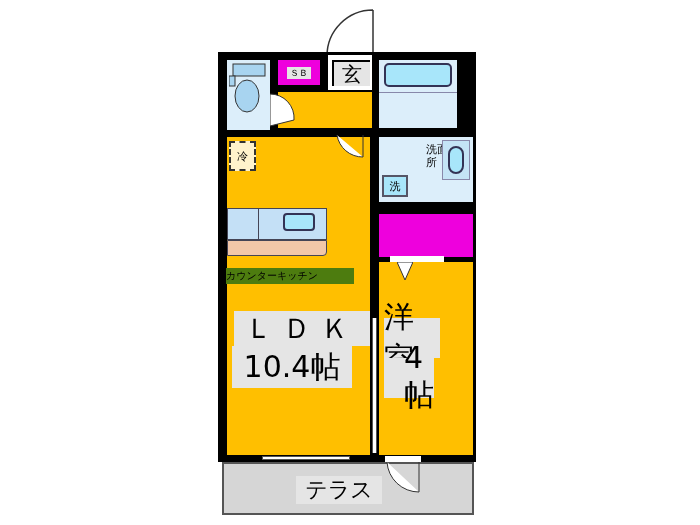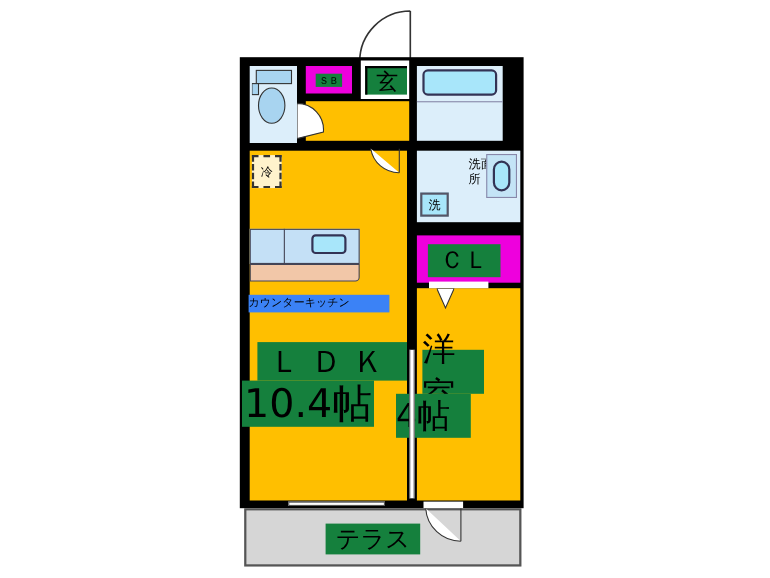--- a/index.html
+++ b/index.html
@@ -2,21 +2,21 @@
 <html><head>
   <meta charset="utf-8">
   <style>
     html, body { margin: 0; padding: 0; background: #ffffff; }
     body { width: 700px; height: 525px; position: relative; overflow: hidden; font-family: "DejaVu Sans", sans-serif; }
     .abs { position: absolute; box-sizing: border-box; }
     .wall { background: #000; }
     .yellow { background: #ffbf00; }
     .lblue { background: #dceefa; }
     .magenta { background: #ee00dd; }
-    .label-box { background: #15803d; display: flex; align-items: center; justify-content: center; color: #000; }
+    .label-box { background: #e5e5e5; display: flex; align-items: center; justify-content: center; color: #000; }
     .terrace { background: #d6d6d6; border: 2px solid #555; }
   </style>
 </head>
 <body>
 
 <div class="abs" style="left:0;top:0;width:700px;height:525px;">
 
   <svg class="abs" style="left:325px;top:8px;width:50px;height:50px;" viewBox="0 0 50 50">
     <path d="M48 2 L48 48 M48 2 A46 46 0 0 0 2 48" fill="none" stroke="#333" stroke-width="1.5"></path>
   </svg>
@@ -46,44 +46,43 @@
   <div class="abs" style="left:379px;top:92px;width:78px;height:1px;background:#88a;"></div>
 
   <div class="abs lblue" style="left:379px;top:137px;width:94px;height:65px;"></div>
   <div class="abs" style="left:390px;top:143px;width:50px;font-size:11px;line-height:13px;color:#000;margin-left:36px;">洗面脱衣所</div>
   <div class="abs" style="left:442px;top:140px;width:28px;height:40px;background:#c4e4f6;border:1px solid #88a;">
     <div class="abs" style="left:5px;top:5px;width:16px;height:28px;background:#a8e6fa;border:2px solid #335;border-radius:8px;"></div>
   </div>
   <div class="abs label-box" style="left:382px;top:175px;width:26px;height:22px;background:#a8e6fa;border:2px solid #556;font-size:11px;">洗</div>
 
   <div class="abs magenta" style="left:379px;top:214px;width:94px;height:43px;"></div>
-  <div class="abs label-box" style="left:389px;top:222px;width:66px;height:30px;font-size:22px;">ＣＬ</div>
 
   <div class="abs yellow" style="left:227px;top:137px;width:143px;height:318px;"></div>
   <svg class="abs" style="left:335px;top:135px;width:30px;height:24px;" viewBox="0 0 30 24">
     <path d="M28 0 L28 22 M2 0 A26 26 0 0 0 28 22" fill="#fff" stroke="#333" stroke-width="1"></path>
   </svg>
   <div class="abs label-box" style="left:229px;top:141px;width:27px;height:30px;border:2px dashed #333;background:#fff3cc;font-size:11px;">冷</div>
 
   <div class="abs" style="left:227px;top:208px;width:100px;height:32px;background:#c4e0f6;border:1px solid #445;"></div>
   <div class="abs" style="left:258px;top:208px;width:1px;height:32px;background:#445;"></div>
   <div class="abs" style="left:283px;top:213px;width:32px;height:18px;background:#a8e6fa;border:2px solid #335;border-radius:4px;"></div>
   <div class="abs" style="left:227px;top:240px;width:100px;height:16px;background:#f2c7a8;border:1px solid #445;border-radius:0 0 4px 0;"></div>
-  <div class="abs" style="left:226px;top:268px;width:128px;height:16px;background:#3b82f6;font-size:10px;line-height:16px;color:#000;">カウンターキッチン</div>
+  <div class="abs" style="left:226px;top:268px;width:128px;height:16px;background:#4d7c0f;font-size:10px;line-height:16px;color:#000;">カウンターキッチン</div>
 
   <div class="abs label-box" style="left:234px;top:311px;width:136px;height:35px;font-size:28px;letter-spacing:10px;">ＬＤＫ</div>
-  <div class="abs label-box" style="left:220px;top:346px;width:120px;height:42px;font-size:36px;">10.4帖</div>
+  <div class="abs label-box" style="left:232px;top:346px;width:120px;height:42px;font-size:30px;">10.4帖</div>
 
   <div class="abs yellow" style="left:379px;top:262px;width:94px;height:193px;"></div>
   <div class="abs" style="left:390px;top:256px;width:54px;height:6px;background:#fff;"></div>
   <svg class="abs" style="left:397px;top:262px;width:16px;height:20px;" viewBox="0 0 16 20">
     <path d="M0 0 L8 18 L16 0 Z" fill="#fff" stroke="#333" stroke-width="1"></path>
   </svg>
   <div class="abs label-box" style="left:384px;top:318px;width:56px;height:40px;font-size:30px;justify-content:flex-start;">洋室</div>
-  <div class="abs label-box" style="left:360px;top:358px;width:68px;height:40px;font-size:30px;justify-content:flex-start;">4帖</div>
+  <div class="abs label-box" style="left:384px;top:358px;width:50px;height:40px;font-size:30px;justify-content:flex-start;padding-left:20px;">4帖</div>
 
   <div class="abs" style="left:372px;top:318px;width:5px;height:135px;background:#fff;border-left:1px solid #555;border-right:1px solid #555;"></div>
 
   <div class="abs" style="left:262px;top:456px;width:88px;height:4px;background:#fff;border:1px solid #555;"></div>
   <div class="abs" style="left:385px;top:456px;width:36px;height:6px;background:#fff;"></div>
 
   <div class="abs terrace" style="left:222px;top:462px;width:252px;height:53px;"></div>
   <div class="abs label-box" style="left:296px;top:476px;width:86px;height:28px;font-size:22px;">テラス</div>
   <svg class="abs" style="left:385px;top:462px;width:36px;height:32px;" viewBox="0 0 36 32">
     <path d="M34 0 L34 30 M2 0 A32 32 0 0 0 34 30" fill="#fff" stroke="#333" stroke-width="1"></path>

